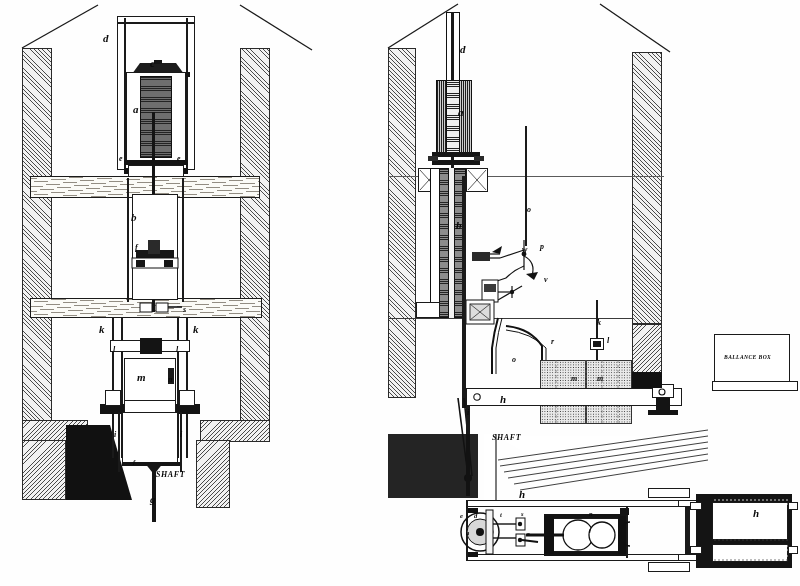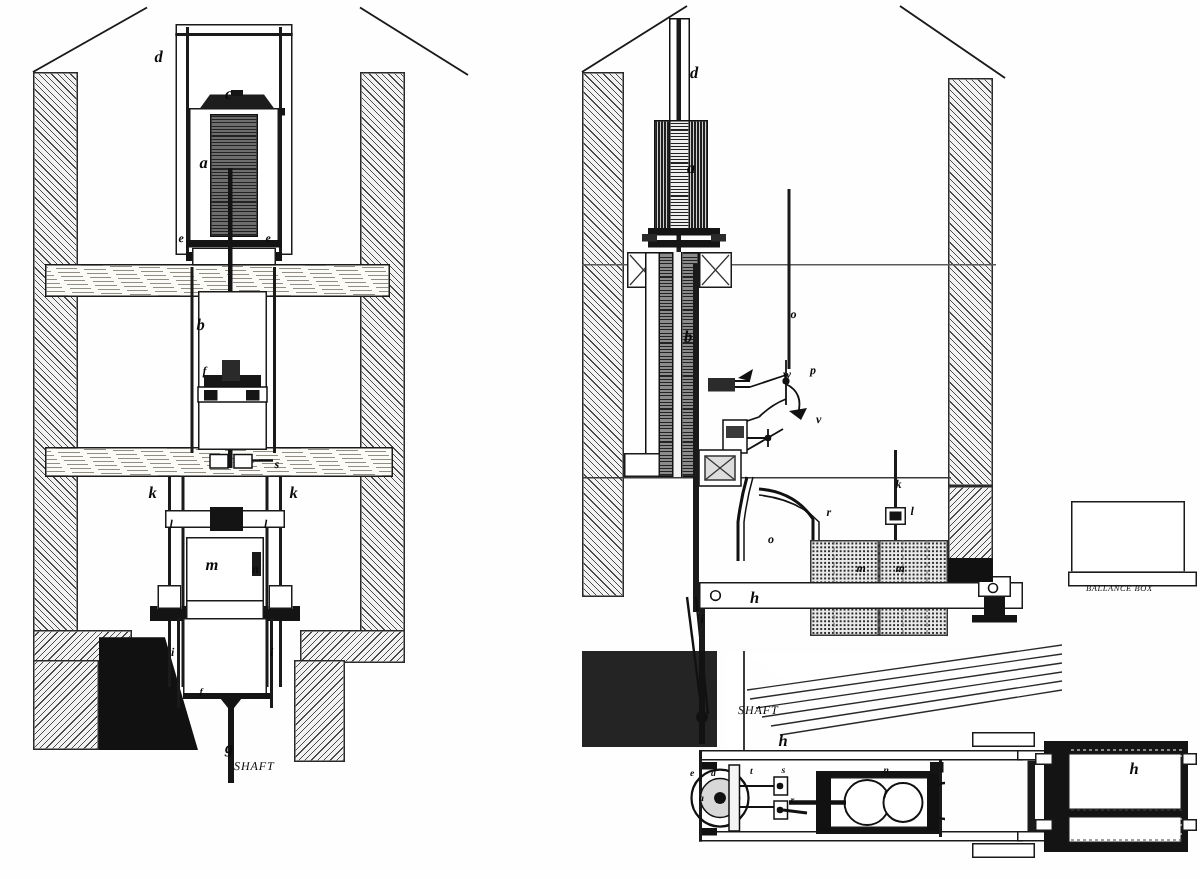--- a/index.html
+++ b/index.html
@@ -36,21 +36,21 @@
   .stip{position:absolute;box-sizing:border-box;border:1px solid #333;
      background-image:radial-gradient(#2a2a2a 0.5px,rgba(0,0,0,0) 0.6px);
      background-size:2.6px 2.6px;background-color:#e9e9e9;}
 
   
   .lab{position:absolute;font-family:"Liberation Serif",serif;font-style:italic;
        font-size:11px;font-weight:700;color:#0a0a0a;line-height:1;white-space:nowrap;}
   .lab.sm{font-size:8px;}
   .lab.xs{font-size:6.5px;}
   .cap{position:absolute;font-family:"Liberation Serif",serif;font-style:italic;
-       font-weight:400;font-size:8px;letter-spacing:.6px;color:#0a0a0a;white-space:nowrap;margin-top:36px;}
+       font-weight:700;font-size:8px;letter-spacing:.6px;color:#0a0a0a;white-space:nowrap;}
   .cap.xs{font-size:5.6px;letter-spacing:.4px;}
   svg{position:absolute;overflow:visible;}
 </style>
 </head>
 <body>
 
 <div id="plate">
 
 <div class="abs" style="left:0;top:0;width:360px;height:586px;">
 

